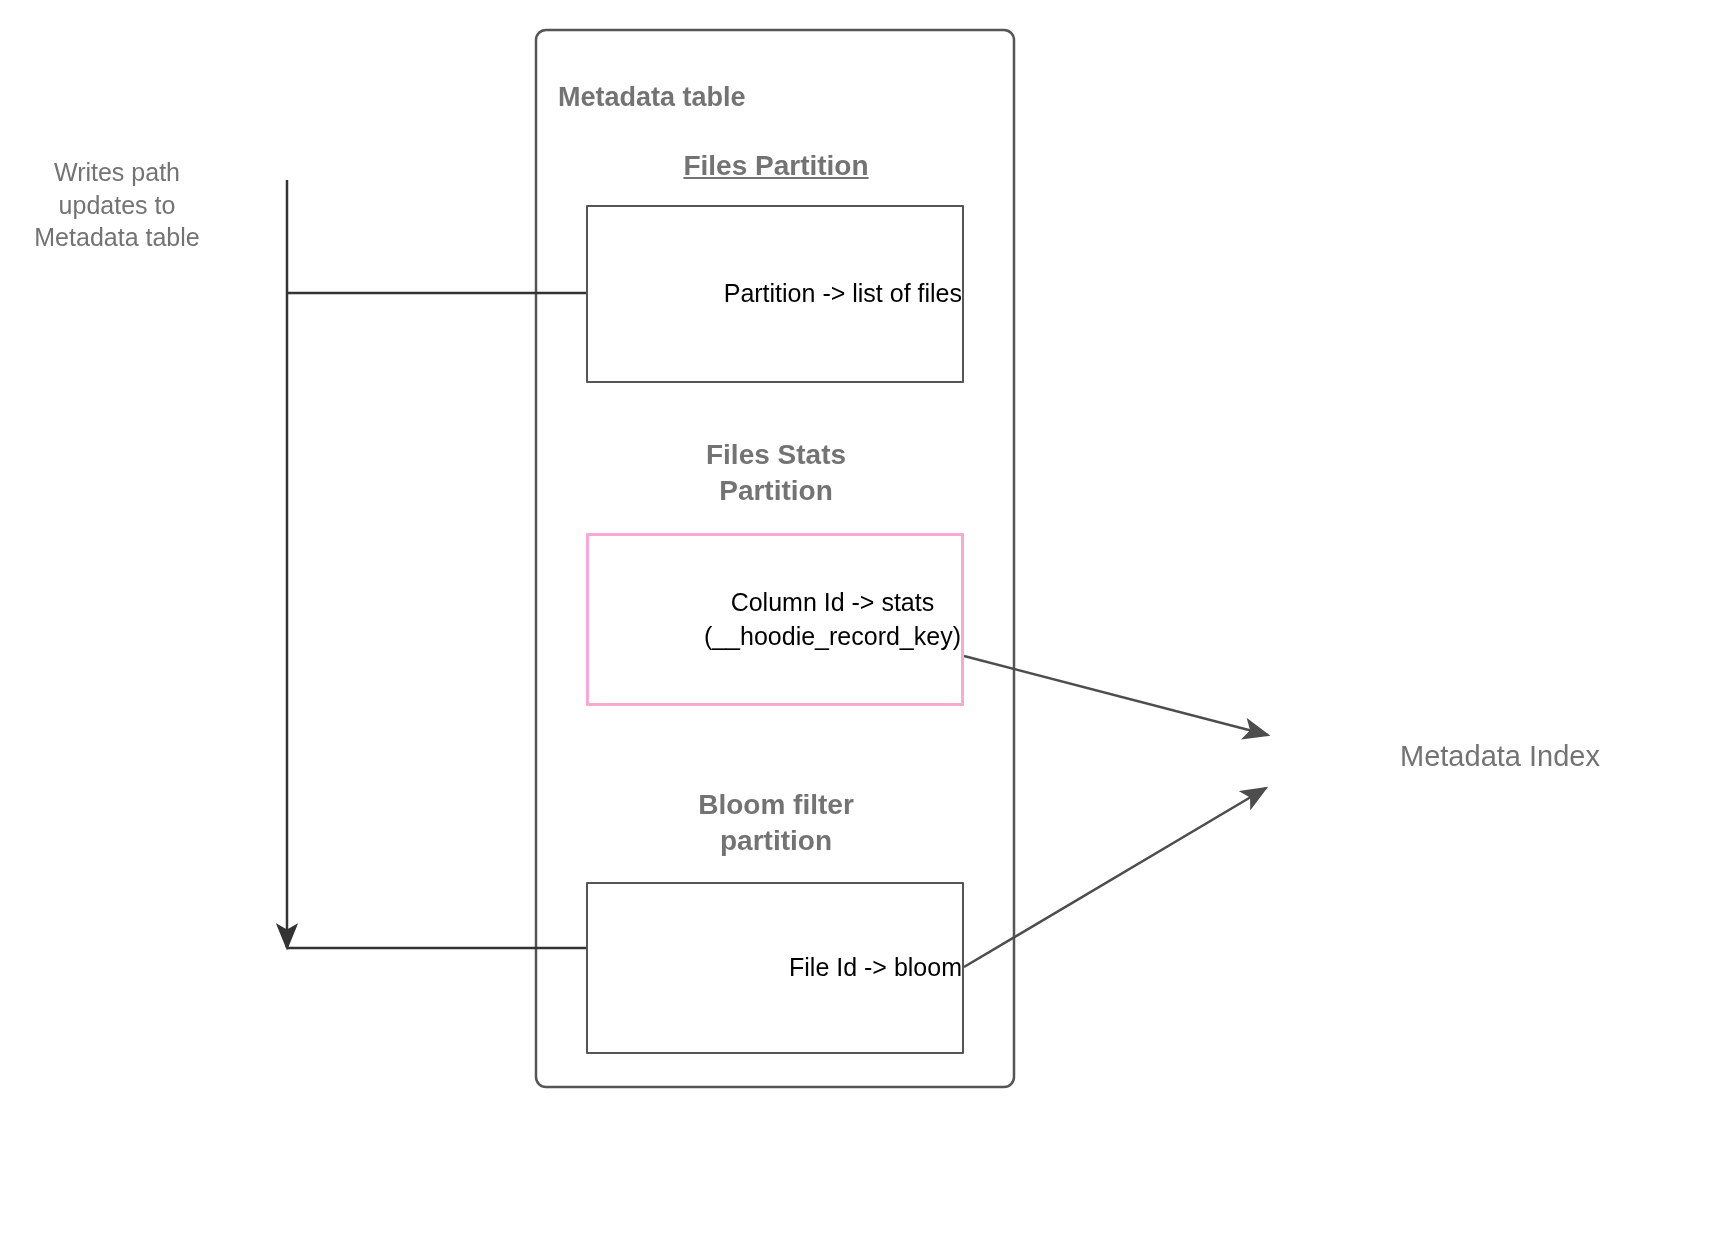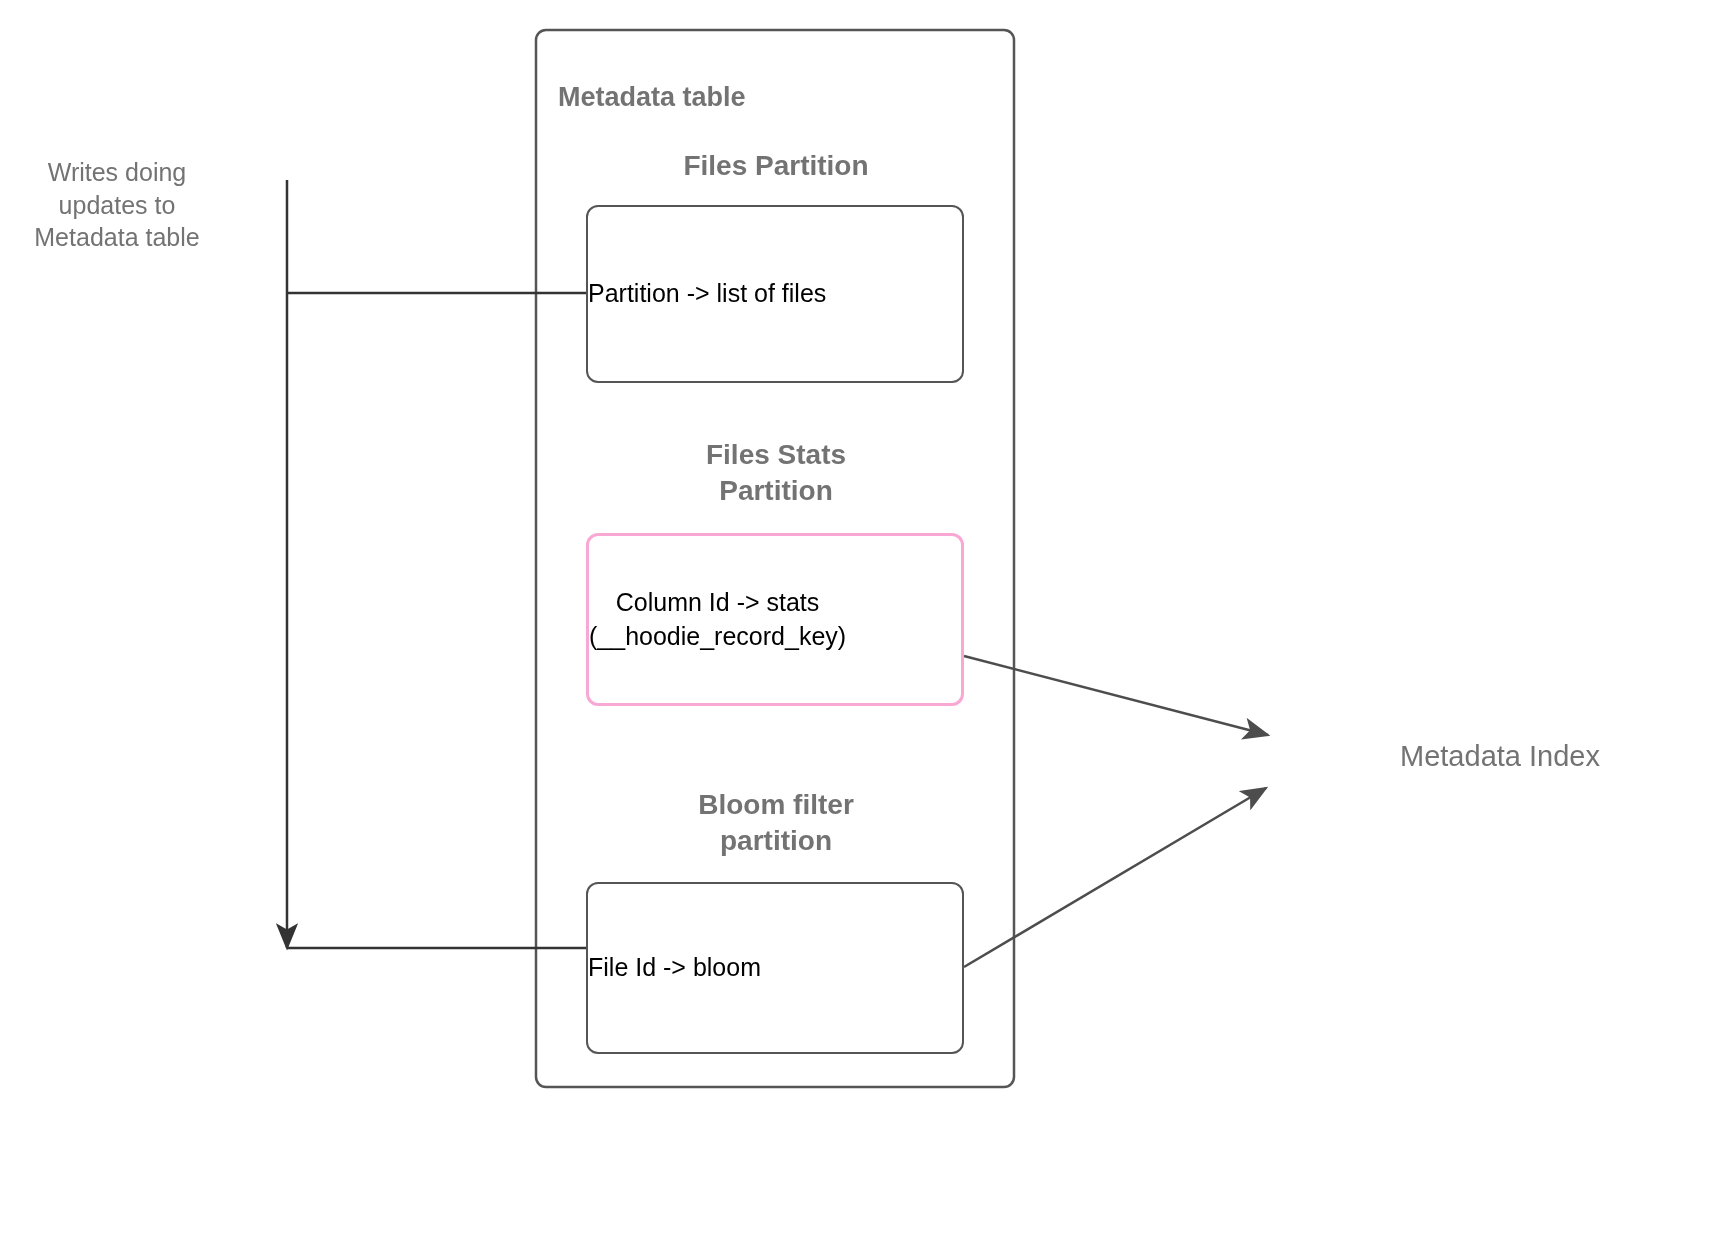--- a/index.html
+++ b/index.html
@@ -51,34 +51,34 @@
     font-size: 27px;
     font-weight: bold;
     text-align: left;
   }
 
   .part-title {
     font-size: 28px;
     font-weight: bold;
     text-align: center;
   }
-  .files-title   { left: 586px; top: 148px; width: 380px; }
+  .files-title   { left: 586px; top: 148px; width: 380px; text-decoration: underline; }
   .colstats-title{ left: 586px; top: 437px; width: 380px; }
   .bloom-title   { left: 586px; top: 787px; width: 380px; }
 
   
   .pbox {
     position: absolute;
     box-sizing: border-box;
     background: #ffffff;
     border: 2px solid #555555;
-    border-radius: 12px;
+    border-radius: 1px;
     display: flex;
     align-items: center;
-    justify-content: flex-start;
+    justify-content: flex-end;
   }
   .pbox .pbox-text {
     font-size: 25px;
     text-align: center;
     line-height: 1.35;
     white-space: pre-line;
     color: #000;
   }
   #files-box    { left: 586px; top: 205px; width: 378px; height: 178px; }
   #colstats-box { left: 586px; top: 533px; width: 378px; height: 173px;
@@ -124,21 +124,21 @@
 
     <path d="M287,293 L586,293" fill="none" stroke="#333333" stroke-width="2.5"></path>
 
     <path d="M287,948 L586,948" fill="none" stroke="#333333" stroke-width="2.5"></path>
 
     <path d="M964,656 L1268,735" fill="none" stroke="#4d4d4d" stroke-width="2.5" marker-end="url(#arrowhead)"></path>
 
     <path d="M964,967 L1266,788" fill="none" stroke="#4d4d4d" stroke-width="2.5" marker-end="url(#arrowhead)"></path>
   </svg>
 
-  <div class="txt writes-label">Writes doing
+  <div class="txt writes-label">Writes path
 updates to
 Metadata table</div>
 
   <div class="txt mt-title">Metadata table</div>
 
   <div class="txt part-title files-title">Files Partition</div>
   <div class="pbox" id="files-box">
     <span class="pbox-text">Partition -&gt; list of files</span>
   </div>
 

